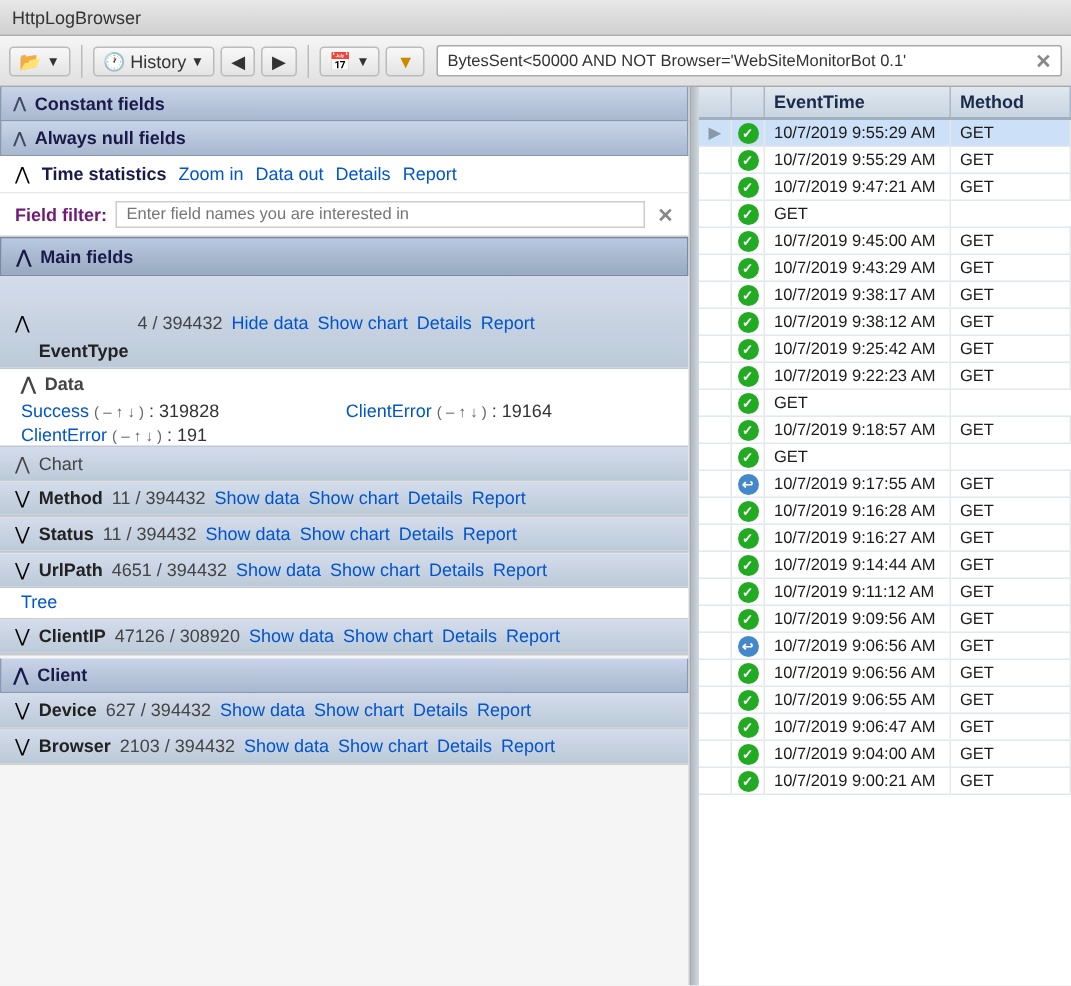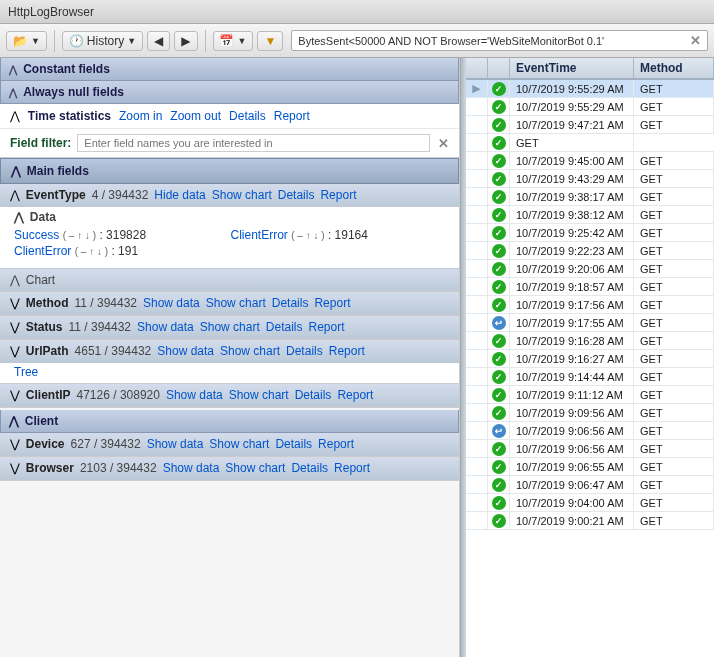--- a/index.html
+++ b/index.html
@@ -98,21 +98,21 @@
 
     
     .field-filter-area {
       background: white;
       border-bottom: 1px solid #ccc;
       padding: 5px 10px;
       display: flex;
       align-items: center;
       gap: 6px;
     }
-    .field-filter-label { font-weight: bold; color: #14532d; }
+    .field-filter-label { font-weight: bold; color: #701a75; }
     .field-filter-input {
       flex: 1;
       border: 1px solid #ccc;
       padding: 2px 6px;
       font-size: 11px;
       color: #999;
       background: white;
     }
     .field-filter-x { color: #888; cursor: pointer; font-size: 13px; font-weight: bold; margin-left: 2px; }
 
@@ -135,37 +135,37 @@
       padding: 0;
     }
     .event-type-header {
       background: linear-gradient(to bottom, #d4dcec, #bccad8);
       padding: 4px 10px;
       display: flex;
       align-items: center;
       gap: 6px;
       border-bottom: 1px solid #c0c8d8;
     }
-    .event-type-label { font-weight: bold; color: #222; }
+    .event-type-label { font-weight: bold; color: #222; margin-top: 39px; }
     .count-info { color: #444; }
 
     .link { color: #0055cc; cursor: pointer; text-decoration: none; }
     .data-label {
       padding: 3px 10px 2px 14px;
       display: flex;
       align-items: center;
       gap: 6px;
       color: #444;
       font-weight: bold;
     }
     .data-grid {
       display: grid;
       grid-template-columns: 1fr 1fr;
       gap: 2px;
-      padding: 2px 14px 10px 14px;
+      padding: 2px 14px 0 14px;
     }
     .data-item { color: #333; }
     .sort-arrows { color: #666; font-size: 10px; }
 
     .chart-row {
       background: linear-gradient(to bottom, #d4dcec, #bccad8);
       padding: 4px 10px;
       display: flex;
       align-items: center;
       gap: 6px;
@@ -298,21 +298,21 @@
 
     <div class="section-header">
       <span class="chevron">⋀</span>
       <span>Always null fields</span>
     </div>
 
     <div class="time-stats-row">
       <span class="chevron">⋀</span>
       <span class="time-stats-label">Time statistics</span>
       <a class="link">Zoom in</a>
-      <a class="link">Zoom out</a>
+      <a class="link">Data out</a>
       <a class="link">Details</a>
       <a class="link">Report</a>
     </div>
 
     <div class="field-filter-area">
       <span class="field-filter-label">Field filter:</span>
       <input class="field-filter-input" type="text" placeholder="Enter field names you are interested in" style="">
       <span class="field-filter-x">✕</span>
     </div>
 
@@ -531,37 +531,35 @@
             <span class="status-icon status-green">✓</span>
           </div>
           <div class="td">10/7/2019 9:22:23 AM</div>
           <div class="td">GET</div>
         </div>
         <div class="table-row">
           <div class="td" style="color: rgb(136, 153, 170); justify-content: center;"></div>
           <div class="td" style="justify-content: center;">
             <span class="status-icon status-green">✓</span>
           </div>
-          <div class="td">10/7/2019 9:20:06 AM</div>
           <div class="td">GET</div>
         </div>
         <div class="table-row">
           <div class="td" style="color: rgb(136, 153, 170); justify-content: center;"></div>
           <div class="td" style="justify-content: center;">
             <span class="status-icon status-green">✓</span>
           </div>
           <div class="td">10/7/2019 9:18:57 AM</div>
           <div class="td">GET</div>
         </div>
         <div class="table-row">
           <div class="td" style="color: rgb(136, 153, 170); justify-content: center;"></div>
           <div class="td" style="justify-content: center;">
             <span class="status-icon status-green">✓</span>
           </div>
-          <div class="td">10/7/2019 9:17:56 AM</div>
           <div class="td">GET</div>
         </div>
         <div class="table-row">
           <div class="td" style="color: rgb(136, 153, 170); justify-content: center;"></div>
           <div class="td" style="justify-content: center;">
             <span class="status-icon status-blue" style="border-radius: 50%;">↩</span>
           </div>
           <div class="td">10/7/2019 9:17:55 AM</div>
           <div class="td">GET</div>
         </div>

